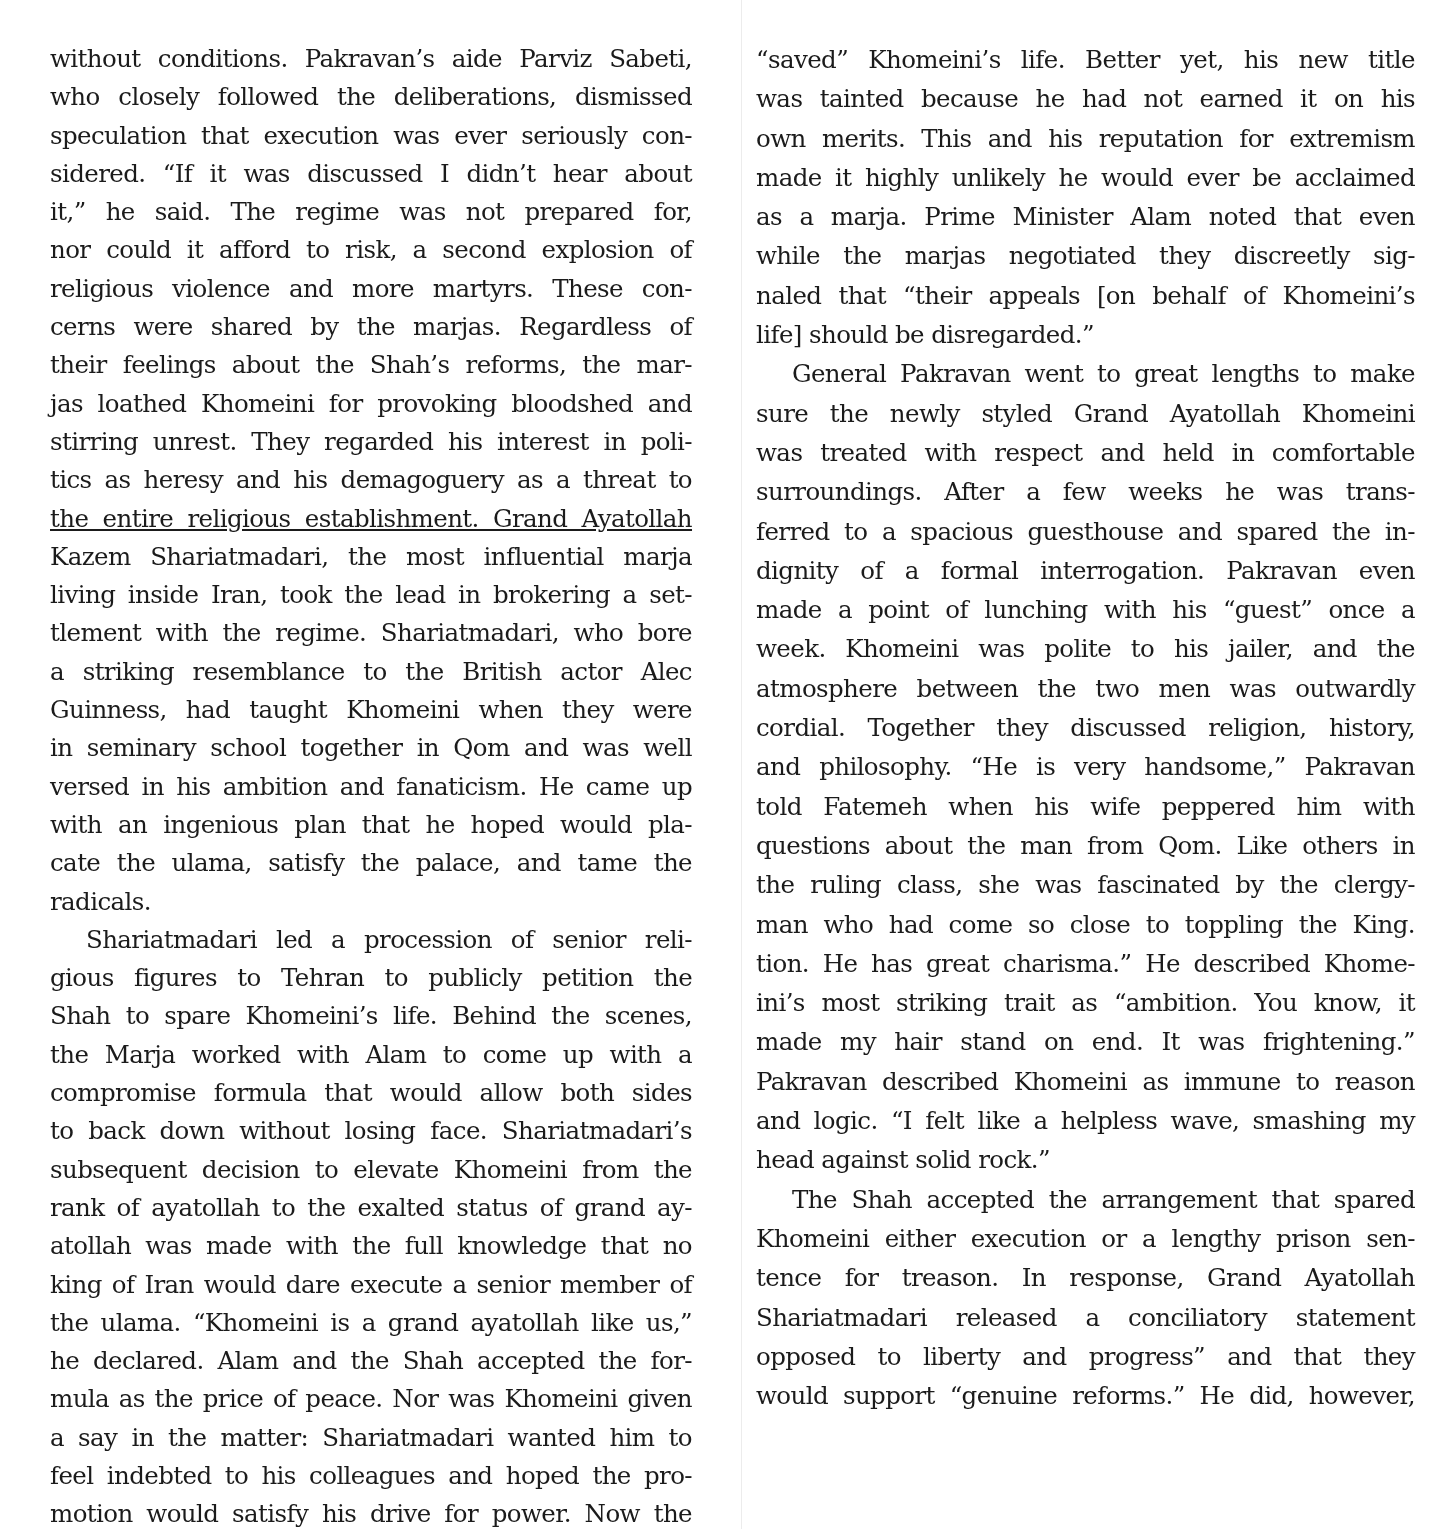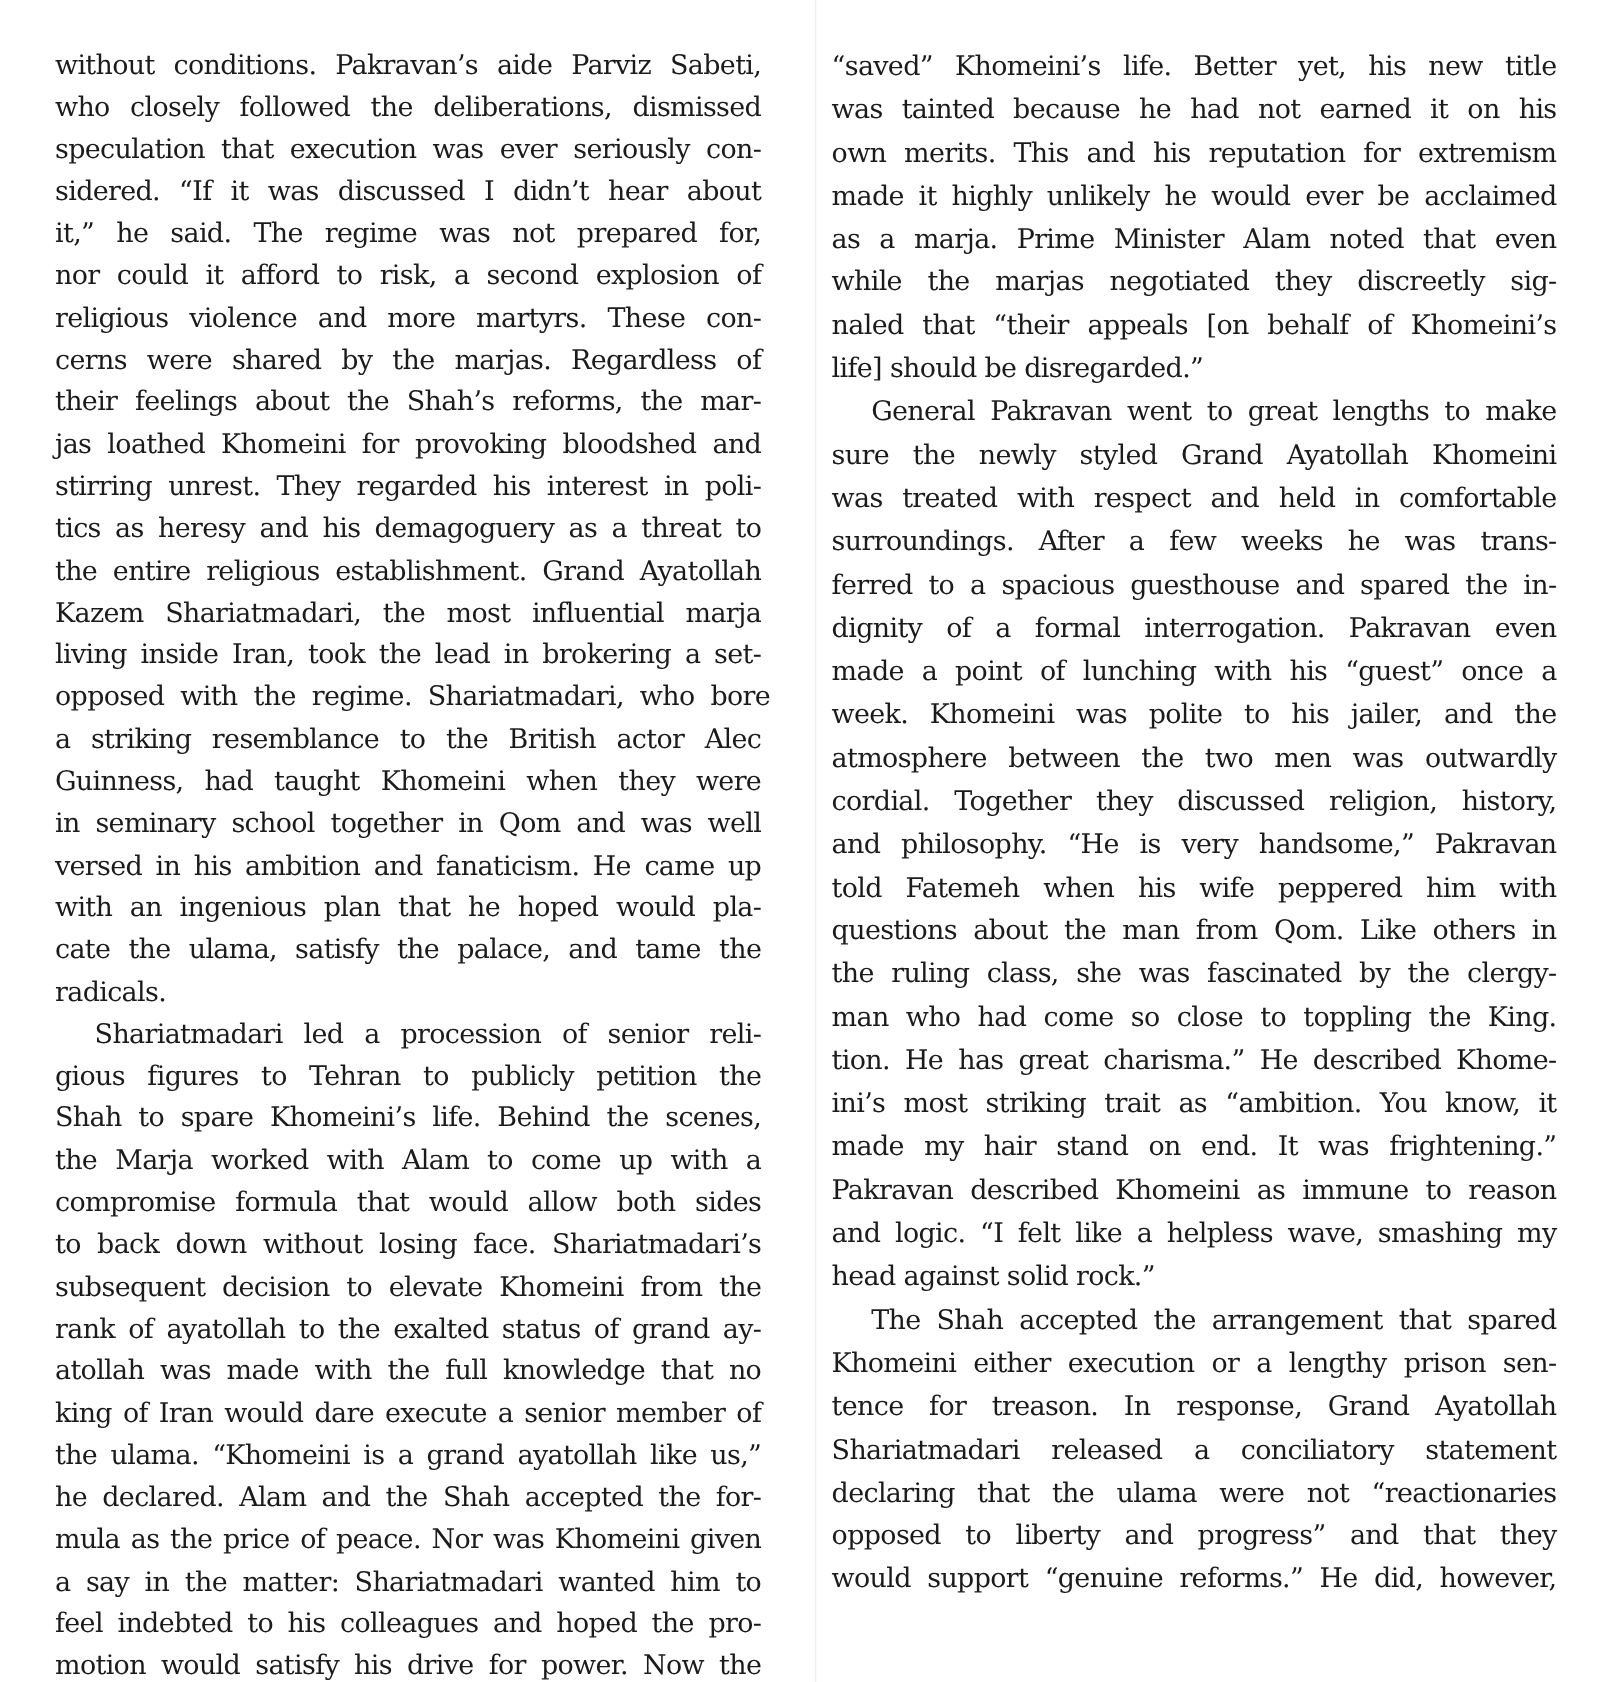--- a/index.html
+++ b/index.html
@@ -38,24 +38,24 @@
     <span class="line" style="word-spacing: 7.52px; text-align-last: left; text-align: left;">speculation that execution was ever seriously con-</span>
     <span class="line" style="word-spacing: 10.15px; text-align-last: left; text-align: left;">sidered. “If it was discussed I didn’t hear about</span>
     <span class="line" style="word-spacing: 12.9px; text-align-last: left; text-align: left;">it,” he said. The regime was not prepared for,</span>
     <span class="line" style="word-spacing: 8.56px; text-align-last: left; text-align: left;">nor could it afford to risk, a second explosion of</span>
     <span class="line" style="word-spacing: 11.73px; text-align-last: left; text-align: left;">religious violence and more martyrs. These con-</span>
     <span class="line" style="word-spacing: 10.94px; text-align-last: left; text-align: left;">cerns were shared by the marjas. Regardless of</span>
     <span class="line" style="word-spacing: 8.86px; text-align-last: left; text-align: left;">their feelings about the Shah’s reforms, the mar-</span>
     <span class="line" style="word-spacing: 7.43px; text-align-last: left; text-align: left;">jas loathed Khomeini for provoking bloodshed and</span>
     <span class="line" style="word-spacing: 7.49px; text-align-last: left; text-align: left;">stirring unrest. They regarded his interest in poli-</span>
     <span class="line" style="word-spacing: 5.82px; text-align-last: left; text-align: left;">tics as heresy and his demagoguery as a threat to</span>
-    <span class="line" style="word-spacing: 7.07px; text-align-last: left; text-align: right;">the entire religious establishment. Grand Ayatollah</span>
+    <span class="line" style="word-spacing: 7.07px; text-align-last: left; text-align: right; text-decoration: underline;">the entire religious establishment. Grand Ayatollah</span>
     <span class="line" style="word-spacing: 12.42px; text-align-last: left; text-align: left;">Kazem Shariatmadari, the most influential marja</span>
     <span class="line" style="word-spacing: 5.36px; text-align-last: left; text-align: left;">living inside Iran, took the lead in brokering a set-</span>
-    <span class="line" style="word-spacing: 7.33px; text-align-last: left; text-align: left;">opposed with the regime. Shariatmadari, who bore</span>
+    <span class="line" style="word-spacing: 7.33px; text-align-last: left; text-align: left;">tlement with the regime. Shariatmadari, who bore</span>
     <span class="line" style="word-spacing: 11.46px; text-align-last: left; text-align: left;">a striking resemblance to the British actor Alec</span>
     <span class="line" style="word-spacing: 11.86px; text-align-last: left; text-align: left;">Guinness, had taught Khomeini when they were</span>
     <span class="line" style="word-spacing: 7.14px; text-align-last: left; text-align: left;">in seminary school together in Qom and was well</span>
     <span class="line" style="word-spacing: 5.07px; text-align-last: left; text-align: left;">versed in his ambition and fanaticism. He came up</span>
     <span class="line" style="word-spacing: 8.81px; text-align-last: left; text-align: left;">with an ingenious plan that he hoped would pla-</span>
     <span class="line" style="word-spacing: 9.28px; text-align-last: left; text-align: left;">cate the ulama, satisfy the palace, and tame the</span>
     <span class="line last">radicals.</span>
     <span class="line indent" style="word-spacing: 11.73px; text-align-last: left; text-align: left;">Shariatmadari led a procession of senior reli-</span>
     <span class="line" style="word-spacing: 13.16px; text-align-last: left; text-align: left;">gious figures to Tehran to publicly petition the</span>
     <span class="line" style="word-spacing: 7.96px; text-align-last: left; text-align: left;">Shah to spare Khomeini’s life. Behind the scenes,</span>
@@ -100,16 +100,15 @@
     <span class="line" style="word-spacing: 6.53px; text-align-last: left; text-align: left;">tion. He has great charisma.” He described Khome-</span>
     <span class="line" style="word-spacing: 9.4px; text-align-last: left; text-align: left;">ini’s most striking trait as “ambition. You know, it</span>
     <span class="line" style="word-spacing: 11.2px; text-align-last: left; text-align: left;">made my hair stand on end. It was frightening.”</span>
     <span class="line" style="word-spacing: 8.19px; text-align-last: left; text-align: left;">Pakravan described Khomeini as immune to reason</span>
     <span class="line" style="word-spacing: 6.14px; text-align-last: left; text-align: left;">and logic. “I felt like a helpless wave, smashing my</span>
     <span class="line last">head against solid rock.”</span>
     <span class="line indent" style="word-spacing: 7.42px; text-align-last: left; text-align: left;">The Shah accepted the arrangement that spared</span>
     <span class="line" style="word-spacing: 8.28px; text-align-last: left; text-align: left;">Khomeini either execution or a lengthy prison sen-</span>
     <span class="line" style="word-spacing: 16.1px; text-align-last: left; text-align: center;">tence for treason. In response, Grand Ayatollah</span>
     <span class="line" style="word-spacing: 21.43px; text-align-last: left; text-align: left;">Shariatmadari released a conciliatory statement</span>
-    <span class="line" style="word-spacing: 13.15px; text-align-last: left; text-align: left;">declaring that the ulama were not “reactionaries</span>
     <span class="line" style="word-spacing: 14.96px; text-align-last: left; text-align: left;">opposed to liberty and progress” and that they</span>
     <span class="line" style="word-spacing: 7.73px; text-align-last: left; text-align: left;">would support “genuine reforms.” He did, however,</span>
   </div>
 
 </body></html>

